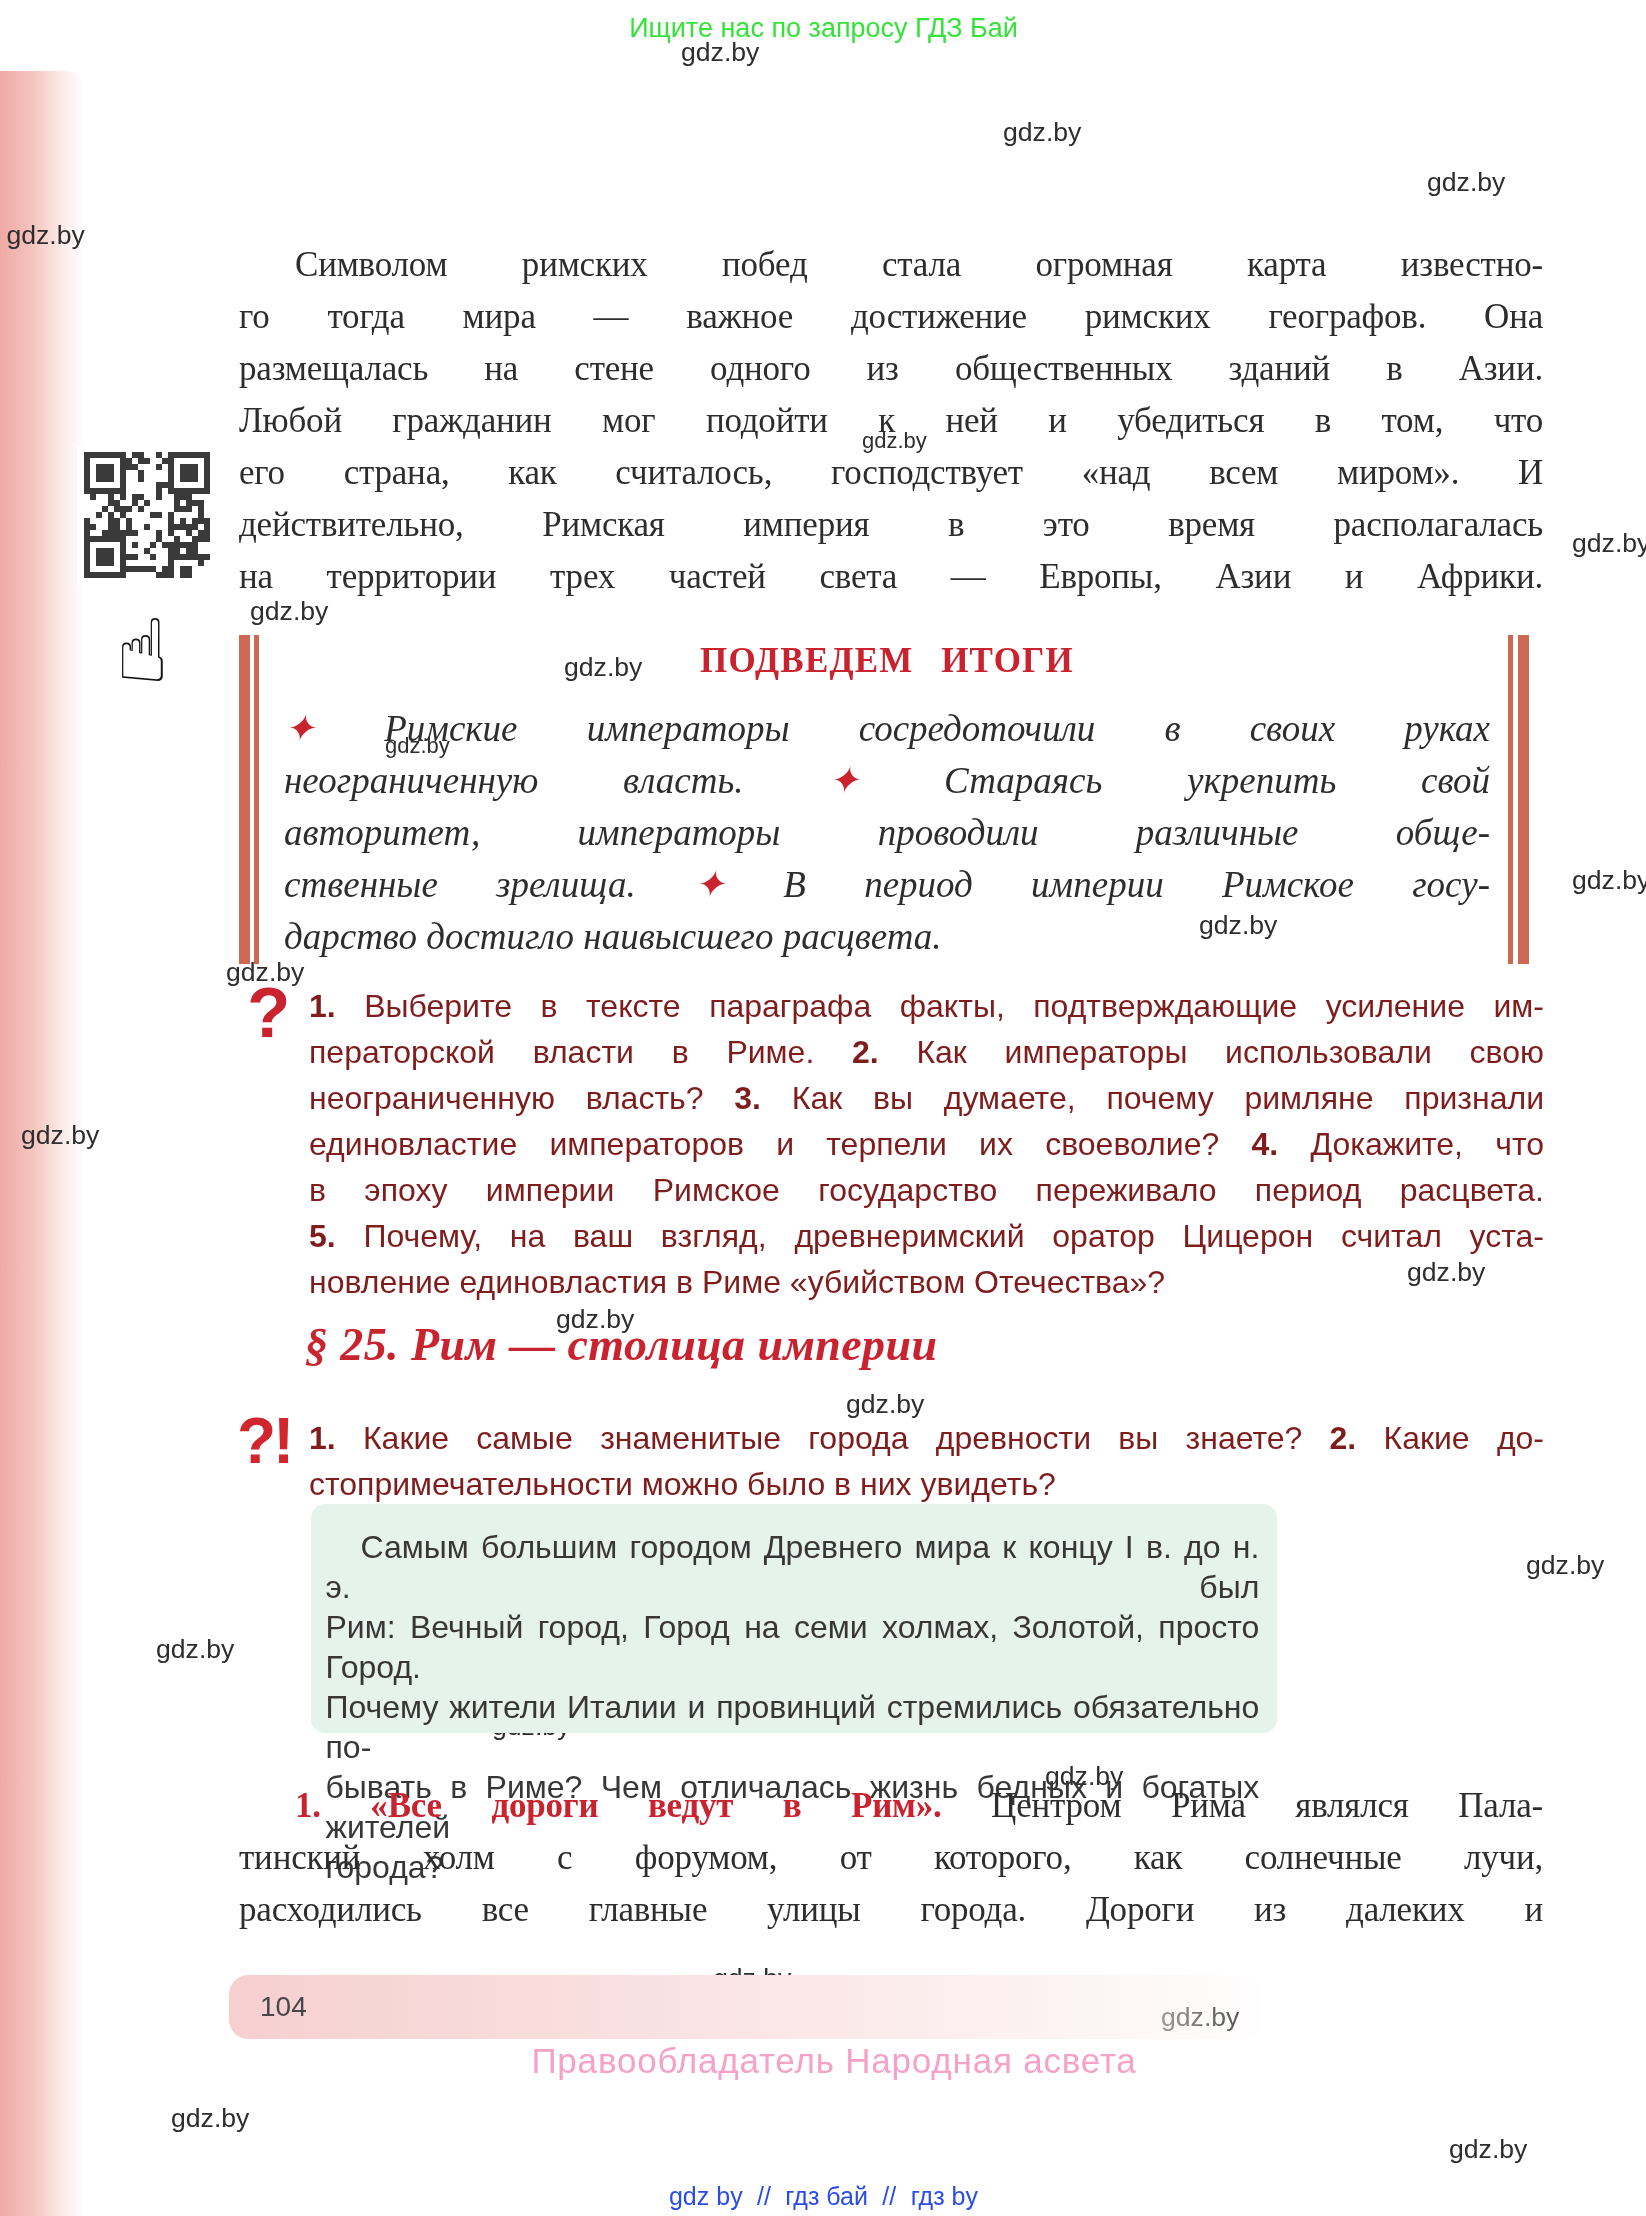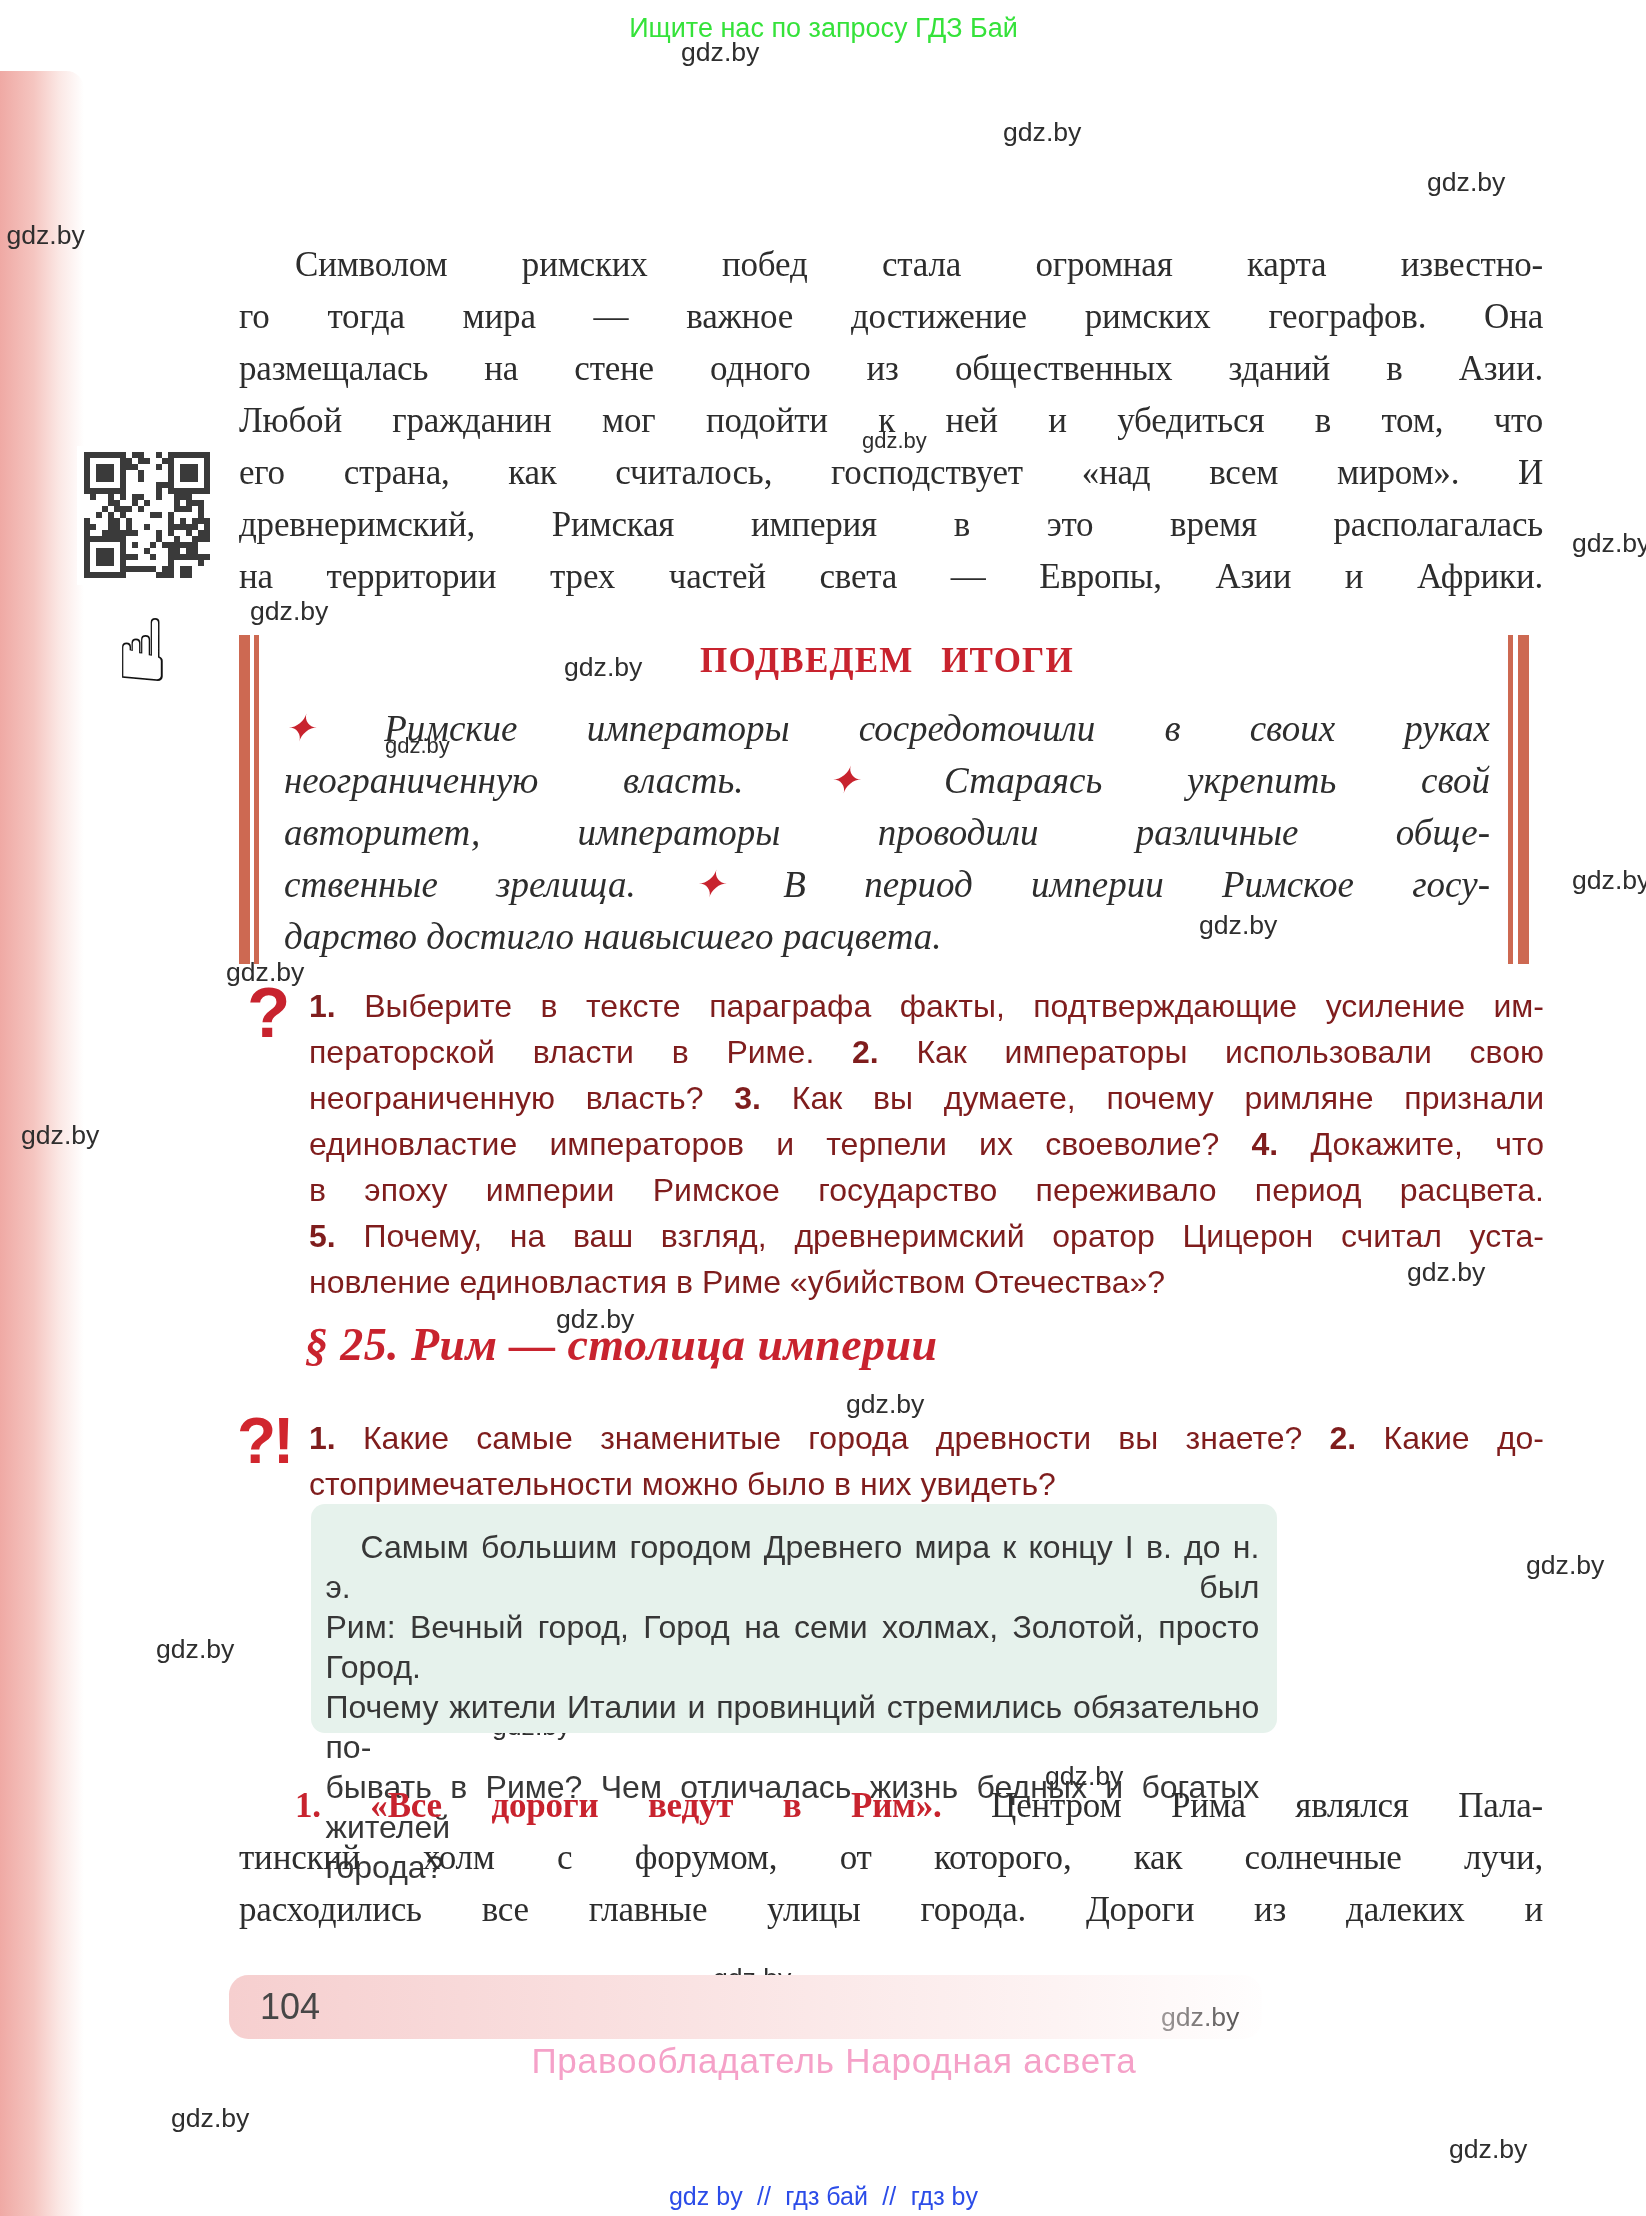--- a/index.html
+++ b/index.html
@@ -94,21 +94,21 @@
     font-size:32px;line-height:40px;color:#373737;
   }
   
   .page-bar{
     left:229px;top:1975px;width:1033px;height:64px;border-radius:19.3px;
     background:linear-gradient(90deg,#f6cfcf 0%,#fae3e3 45%,#fdf3f3 80%,rgba(253,243,243,0.1) 100%);
   }
   .page-number{
     position:absolute;left:31px;top:50%;transform:translateY(-50%);
     font-family:"Liberation Sans","DejaVu Sans",sans-serif;
-    font-size:36px;color:#474747;
+    font-size:28px;color:#474747;
   }
   .publisher{
     left:451px;top:2041px;width:766px;text-align:center;
     font-family:"Liberation Sans","DejaVu Sans",sans-serif;
     font-size:35px;color:var(--pink_text);letter-spacing:0.8px;
   }
   .footer-links{
     left:0;top:2182px;width:1647px;text-align:center;
     font-family:"Liberation Sans","DejaVu Sans",sans-serif;
     font-size:25px;color:var(--link_blue);
@@ -302,21 +302,21 @@
 <div class="abs hand-patch">
   <span class="hand-glyph">☝</span>
 </div>
 
 <div class="abs serif-par" style="top:239px;">
     <div class="tl j" style="text-indent: 56px;"><span>Символом римских побед стала огромная карта известно-</span></div>
     <div class="tl j"><span>го тогда мира — важное достижение римских географов. Она</span></div>
     <div class="tl j"><span>размещалась на стене одного из общественных зданий в Азии.</span></div>
     <div class="tl j"><span>Любой гражданин мог подойти к ней и убедиться в том, что</span></div>
     <div class="tl j"><span>его страна, как считалось, господствует «над всем миром». И</span></div>
-    <div class="tl j"><span>древнеримский, Римская империя в это время располагалась</span></div>
+    <div class="tl j"><span>действительно, Римская империя в это время располагалась</span></div>
     <div class="tl j"><span>на территории трех частей света — Европы, Азии и Африки.</span></div>
   </div>
 
 <div class="abs vbars left">
     <span class="thick"></span>
     <span class="thin"></span>
   </div>
 <div class="abs vbars right">
     <span class="thin"></span>
     <span class="thick"></span>

